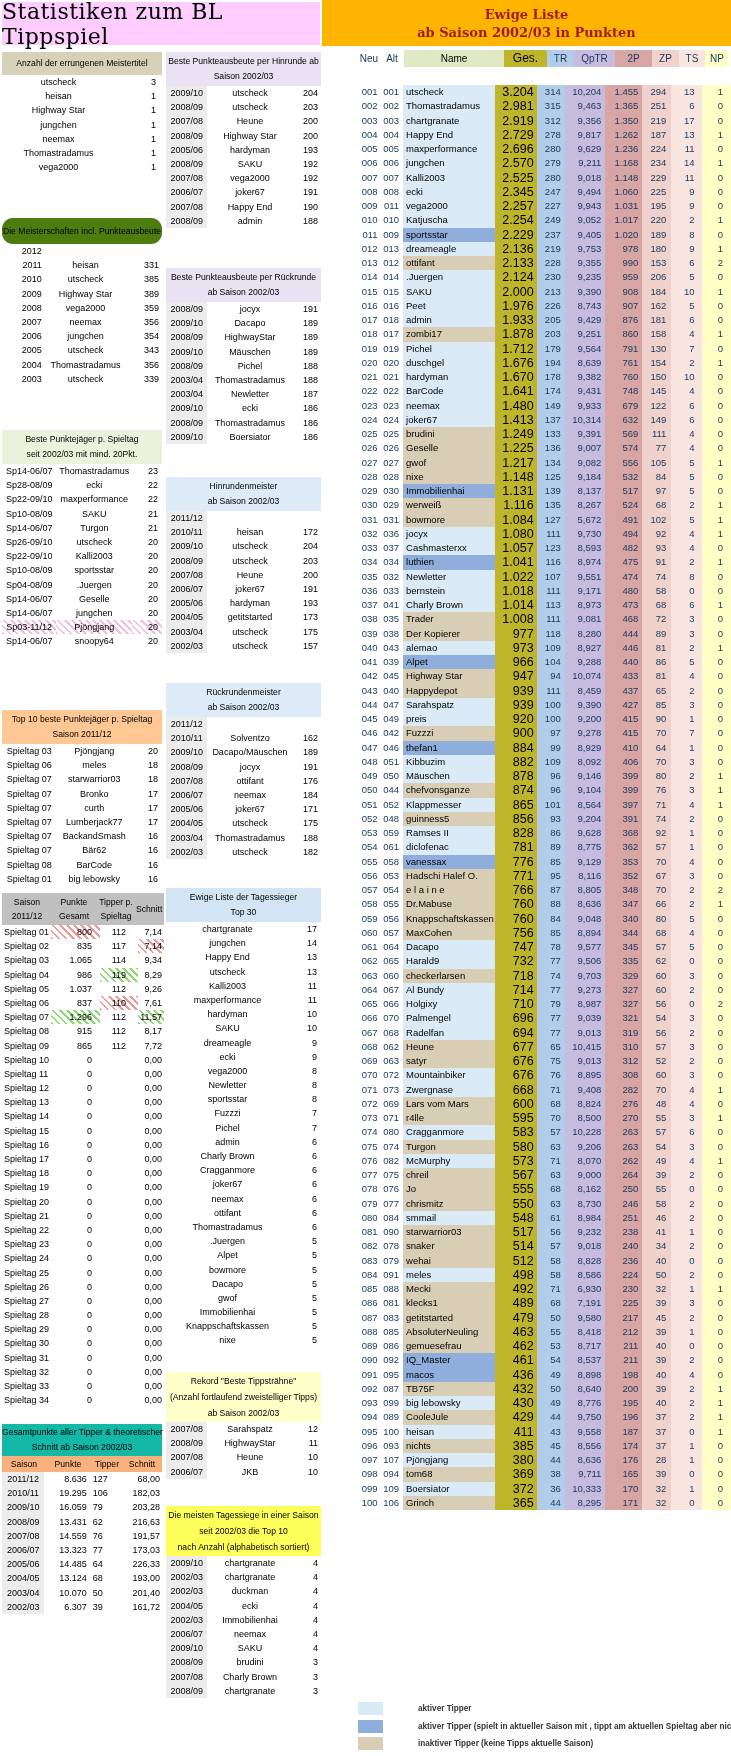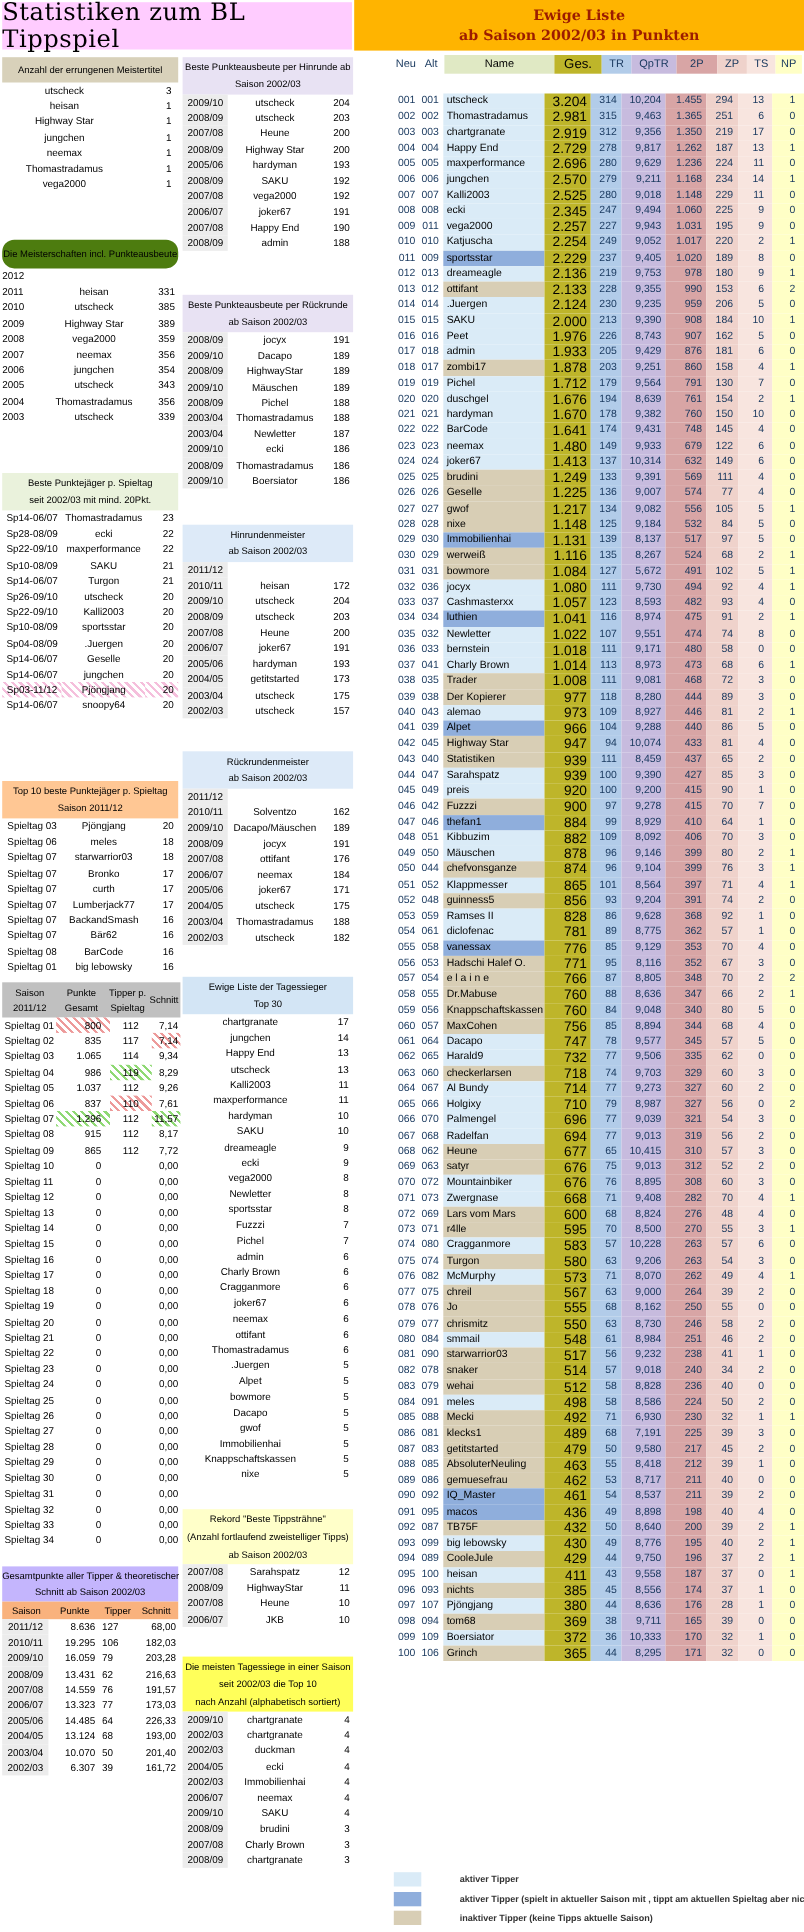--- a/index.html
+++ b/index.html
@@ -29,21 +29,21 @@
   .ph{background:repeating-linear-gradient(45deg,#F5BFDC 0 2px,#fff 2px 5px);}
 
   
   #t1{left:2px;top:52px;width:160px;}
   #t1 .thead{height:23px;background:#D8D1BA;}
   #t1 .c0{width:116px;text-align:center;}
   #t1 .c1{width:42px;text-align:right;padding-right:6px;}
 
   #t2{left:2px;top:218px;width:160px;}
   #t2 .thead{height:26px;background:#4d7c0f;border-radius:11px;}
-  #t2 .c0{width:40px;text-align:left;}
+  #t2 .c0{width:40px;text-align:right;}
   #t2 .c1{width:88px;text-align:center;}
   #t2 .c2{width:30px;text-align:right;padding-right:3px;}
 
   #t3{left:2px;top:430px;width:160px;}
   #t3 .thead{height:34px;background:#EAF2DC;}
   #t3 .c0{width:55px;text-align:center;}
   #t3 .c1{width:77px;text-align:center;}
   #t3 .c2{width:26px;text-align:right;padding-right:4px;}
 
   #t4{left:2px;top:710px;width:160px;}
@@ -54,21 +54,21 @@
 
   #t5{left:2px;top:893px;width:162px;}
   #t5 .chead{height:32px;background:#C0C0C0;}
   #t5 .c0{width:50px;text-align:left;padding-left:2px;}
   #t5 .c1{width:44px;text-align:right;padding-right:8px;}
   #t5 .c2{width:40px;text-align:center;}
   #t5 .c3{width:26px;text-align:right;padding-right:2px;}
   #t5 .chead .c0,#t5 .chead .c1{text-align:center;padding:0;}
 
   #t6{left:2px;top:1424px;width:160px;}
-  #t6 .thead{height:32px;background:#c4b5fd;}
+  #t6 .thead{height:32px;background:#14b8a6;}
   #t6 .chead{height:16px;background:#F9B27D;}
   #t6 .c0{width:44px;text-align:center;}
   #t6 .c1{width:44px;text-align:right;padding-right:6px;}
   #t6 .c2{width:34px;}
   #t6 .c3{width:36px;text-align:right;padding-right:2px;}
   #t6 .chead .c1{text-align:center;padding:0;}
   #t6 .chead .c3{text-align:center;padding:0;}
   #t6 .row .c0{background:#ECECEC;}
 
   
@@ -1601,21 +1601,21 @@
         <div class="ecell e-tr">94</div>
         <div class="ecell e-qptr">10,074</div>
         <div class="ecell e-p2">433</div>
         <div class="ecell e-zp">81</div>
         <div class="ecell e-ts">4</div>
         <div class="ecell e-np">0</div>
       </div>
       <div class="erow">
         <div class="ecell e-neu">043</div>
         <div class="ecell e-alt">040</div>
-        <div class="ecell e-name st-i">Statistiken</div>
+        <div class="ecell e-name st-i">Happydepot</div>
         <div class="ecell e-ges">939</div>
         <div class="ecell e-tr">111</div>
         <div class="ecell e-qptr">8,459</div>
         <div class="ecell e-p2">437</div>
         <div class="ecell e-zp">65</div>
         <div class="ecell e-ts">2</div>
         <div class="ecell e-np">0</div>
       </div>
       <div class="erow">
         <div class="ecell e-neu">044</div>

